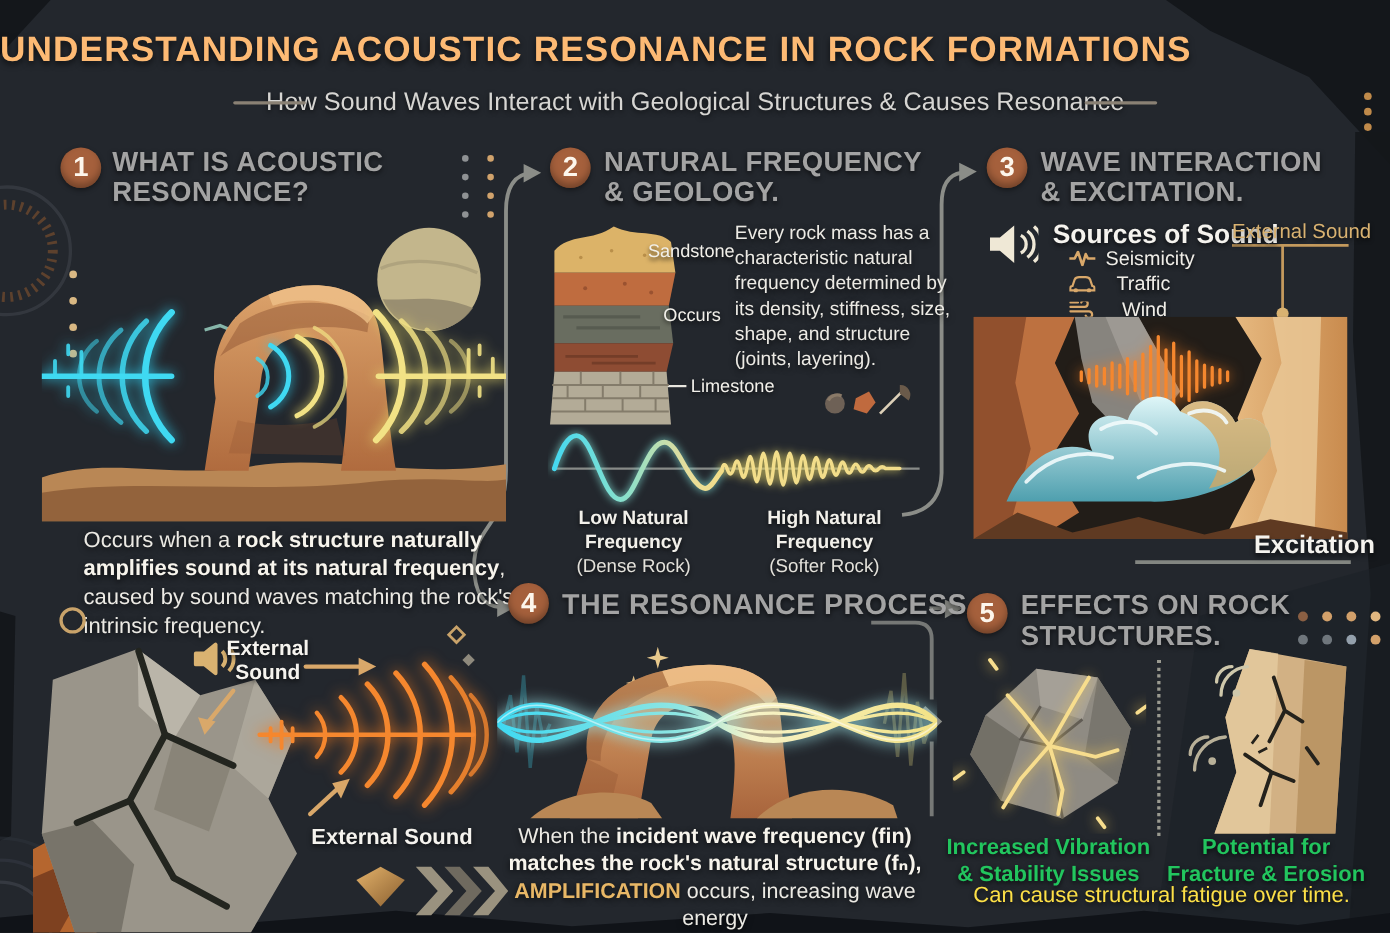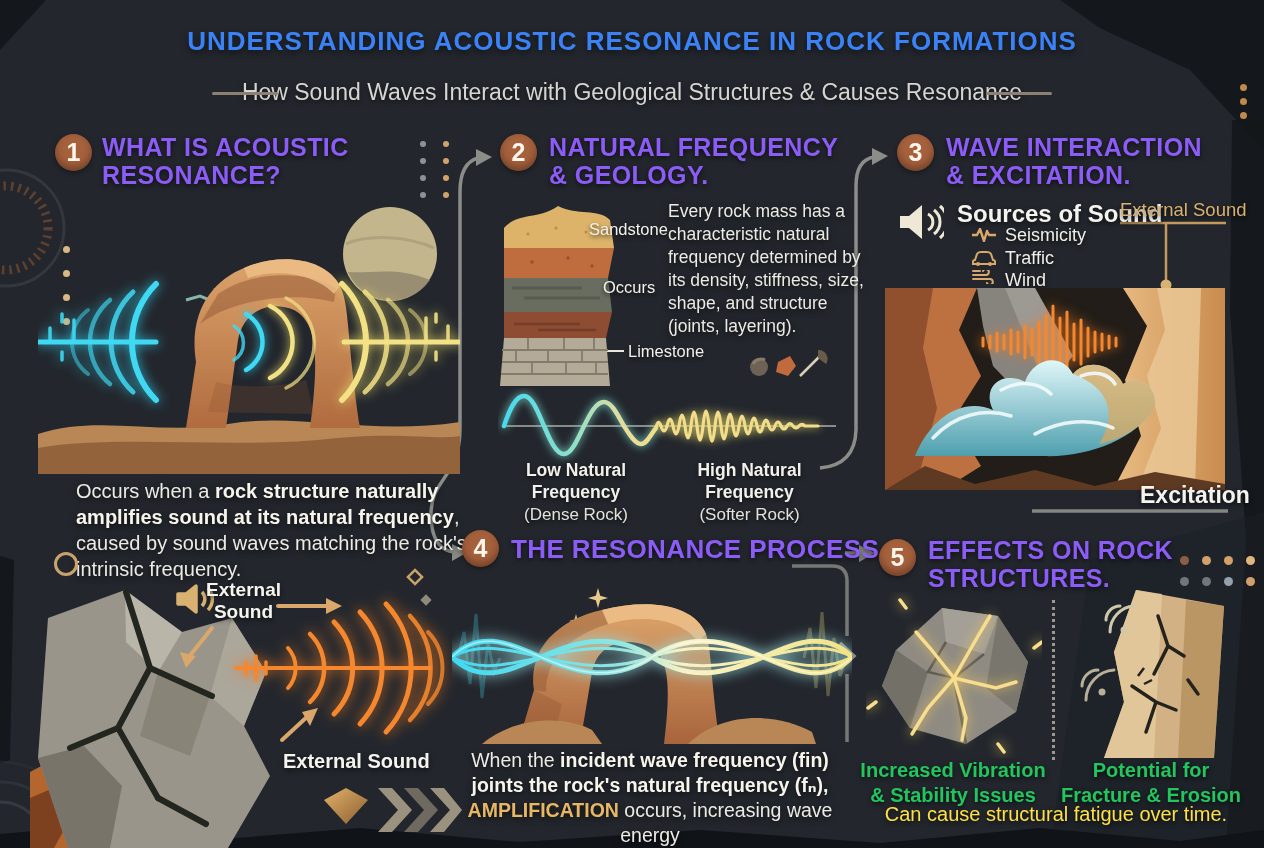--- a/index.html
+++ b/index.html
@@ -1,30 +1,30 @@
 <!DOCTYPE html>
 <html><head>
 <meta charset="utf-8">
 <style>
   html,body{margin:0;padding:0;background:#0e1013;}
   .canvas{position:relative;width:1264px;height:848px;background:#23272d;overflow:hidden;
           font-family:"Liberation Sans","DejaVu Sans",sans-serif;color:#efedea;}
   .abs{position:absolute;}
   svg{display:block;}
   
-  .h-title{width:1264px;text-align:center;top:26px;left:0;font-size:26px;font-weight:bold;
-           color:#3b82f6;letter-spacing:1px;text-shadow:0 3px 6px rgba(0,0,0,.6);}
+  .h-title{width:1264px;top:26px;left:0;font-size:32px;font-weight:bold;
+           color:#fdba74;letter-spacing:1px;text-shadow:0 3px 6px rgba(0,0,0,.6);}
   .h-sub{width:1264px;text-align:center;top:79px;left:0;font-size:23px;color:#d6d5d2;
          text-shadow:0 2px 5px rgba(0,0,0,.6);}
   .sub-dash{height:3px;background:#8a8174;top:92px;border-radius:2px;}
   
   .badge{width:37px;height:37px;border-radius:50%;background:#a5603c;color:#fdf6ec;
          font-size:25px;font-weight:bold;display:flex;align-items:center;justify-content:center;
          box-shadow:inset 0 -4px 7px rgba(0,0,0,.3),0 2px 5px rgba(0,0,0,.4);}
-  .sec-title{color:#8b5cf6;font-weight:bold;font-size:25px;line-height:1.12;letter-spacing:.4px;
+  .sec-title{color:#a3a3a3;font-weight:bold;font-size:25px;line-height:1.12;letter-spacing:.4px;
              text-shadow:0 2px 5px rgba(0,0,0,.65);}
   .body-txt{font-size:20px;line-height:1.3;color:#eceae4;text-shadow:0 2px 6px rgba(0,0,0,.7);}
   .b{font-weight:bold;color:#f7f4ec;}
   .gold{font-weight:bold;color:#e8b766;}
   .tan{color:#d9b271;}
   .wh-b{font-weight:bold;color:#f5f3ee;text-shadow:0 2px 5px rgba(0,0,0,.7);}
   .small-lab{font-size:16.5px;color:#f2f0ea;text-shadow:0 2px 4px rgba(0,0,0,.7);}
   .wave-lab{font-size:17.5px;font-weight:bold;color:#f2f0ea;text-align:center;line-height:1.25;
             text-shadow:0 2px 4px rgba(0,0,0,.7);}
   .wave-lab .sub{font-weight:normal;font-size:17px;color:#e3e1da;}
@@ -324,29 +324,29 @@
   </svg>
   <div class="abs wh-b" style="left:957px;top:200px;font-size:24px;">Sources of Sound</div>
 
   <div class="abs" style="left:972px;top:224px;">
     <div style="display:flex;align-items:center;gap:9px;height:22px;">
       <svg width="24" height="14" viewBox="0 0 24 14">
           <polyline points="0,7 5,7 8,1 12,13 15,3 17,7 24,7" fill="none" stroke="#d9a86a" stroke-width="2.4" stroke-linejoin="round"></polyline>
         </svg>
       <span style="font-size:18px;color:#f0eee8;text-shadow:0 2px 4px rgba(0,0,0,.7)">Seismicity</span>
     </div>
-    <div style="display:flex;align-items:center;gap:9px;height:22px;margin-top:1px;">
+    <div style="display:flex;align-items:center;gap:19px;height:22px;margin-top:1px;">
       <svg width="24" height="16" viewBox="0 0 24 16">
         <path d="M3,10 L5,4 Q6,2 9,2 L15,2 Q18,2 19,4 L21,10 Q23,10 23,12 L23,14 L1,14 L1,12 Q1,10 3,10 Z" fill="none" stroke="#d9a86a" stroke-width="2"></path>
         <circle cx="6" cy="14" r="2" fill="#d9a86a"></circle>
           <circle cx="18" cy="14" r="2" fill="#d9a86a"></circle>
       </svg>
       <span style="font-size:18px;color:#f0eee8;text-shadow:0 2px 4px rgba(0,0,0,.7)">Traffic</span>
     </div>
-    <div style="display:flex;gap:9px;height:22px;margin-top:1px;">
+    <div style="display:flex;align-items:center;gap:24px;height:22px;margin-top:1px;">
       <svg width="24" height="14" viewBox="0 0 24 14">
         <path d="M1,5 L14,5 a3,3 0 1 0 -3,-4 M1,9 L18,9 a3,3 0 1 1 -3,4 M1,1 L8,1" fill="none" stroke="#d9a86a" stroke-width="2" stroke-linecap="round"></path>
       </svg>
       <span style="font-size:18px;color:#f0eee8;text-shadow:0 2px 4px rgba(0,0,0,.7)">Wind</span>
     </div>
   </div>
 
   <div class="abs tan" style="left:1120px;top:199px;font-size:18.5px;text-shadow:0 2px 4px rgba(0,0,0,.7)">External Sound</div>
 
   <svg class="abs" style="left:885px;top:288px;" width="340" height="202" viewBox="0 0 340 202">
@@ -426,21 +426,21 @@
       <path d="M0,85 C55,115 115,55 200,85 C285,115 345,55 400,85" stroke-width="3"></path>
     </g>
     <path d="M0,85 C55,30 115,140 200,85 C285,30 345,140 400,85" fill="none" stroke="#ffffff" stroke-width="1.5" opacity=".5"></path>
 
     <path d="M30,172 C60,146 110,142 140,158 L150,172 Z" fill="#b98755"></path>
     <path d="M236,172 C266,142 320,138 360,160 L364,172 Z" fill="#b98755"></path>
   </svg>
 
   <div class="abs body-txt" style="left:446px;top:748px;width:408px;text-align:center;font-size:19.5px;line-height:1.28;">
     <div><span>When the </span><span class="b">incident wave frequency (fin)</span></div>
-    <div><span class="b">joints the rock's natural frequency (fₙ),</span></div>
+    <div><span class="b">matches the rock's natural structure (fₙ),</span></div>
     <div><span class="gold">AMPLIFICATION</span><span> occurs, increasing wave energy</span></div>
     <div></div>
   </div>
 
   <div class="abs badge" style="left:879px;top:539px;">5</div>
   <div class="abs sec-title" style="left:928px;top:536px;">
     <span>EFFECTS ON ROCK</span><br>
     <span>STRUCTURES.</span>
   </div>
   <div class="abs" style="left:1180px;top:556px;display:grid;grid-template-columns:repeat(4,9px);gap:12px 13px;">

